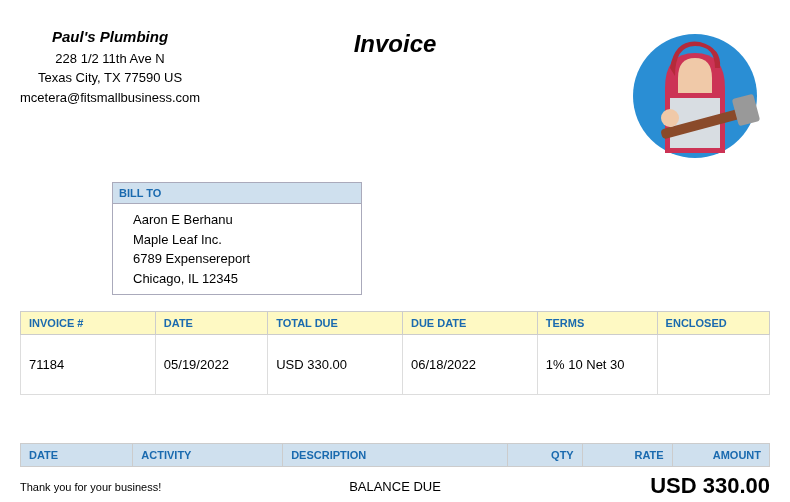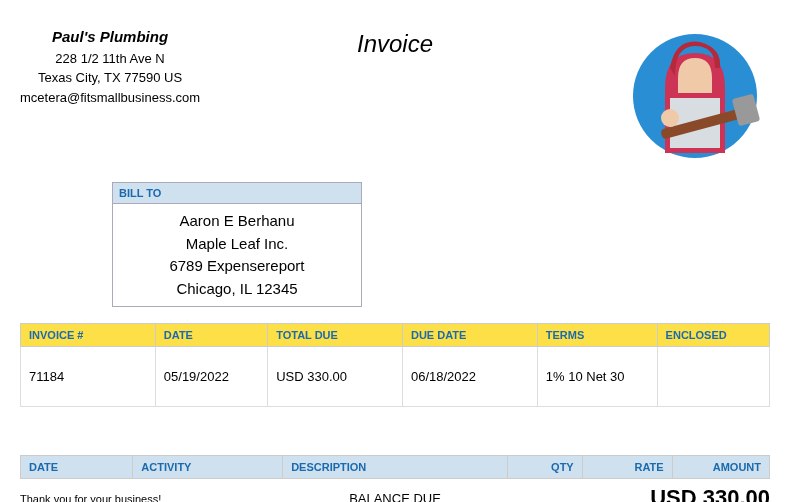--- a/index.html
+++ b/index.html
@@ -13,21 +13,21 @@
     background: #fff;
   }
   .header { position: relative; height: 160px; text-align: center; }
   .company { position: absolute; left: 0; top: 8px; line-height: 1.5; }
   .company .name { font-weight: bold; font-style: italic; font-size: 15px; }
   .doc-title {
     position: absolute;
     left: 50%;
     transform: translateX(-50%);
     top: 12px;
-    font-weight: normal;
+    font-weight: bold;
     font-style: italic;
     font-size: 24px;
   }
   .logo {
     position: absolute;
     right: 0;
     top: 0;
   }
 
   .bill-to-wrap { margin-left: 92px; margin-top: 4px; }
@@ -39,33 +39,32 @@
     background: #cfe0ee;
     color: #1a6aaf;
     font-weight: bold;
     font-size: 11px;
     text-align: left;
     padding: 4px 6px;
     border: 1px solid #aab;
   }
   .bill-to-table td {
     border: 1px solid #aab;
-    padding: 6px 4px;
+    padding: 6px 20px;
     line-height: 1.5;
-    font-size: 15px;
-    text-align: center;
+    font-size: 13px;
   }
 
   .meta-table {
     width: 100%;
     border-collapse: collapse;
     margin-top: 16px;
   }
   .meta-table th {
-    background: #fde047;
+    background: #fef9c3;
     color: #1a6aaf;
     font-weight: bold;
     font-size: 11px;
     text-align: left;
     padding: 5px 8px;
     border: 1px solid #ccc;
   }
   .meta-table td {
     padding: 22px 8px;
     font-size: 13px;

